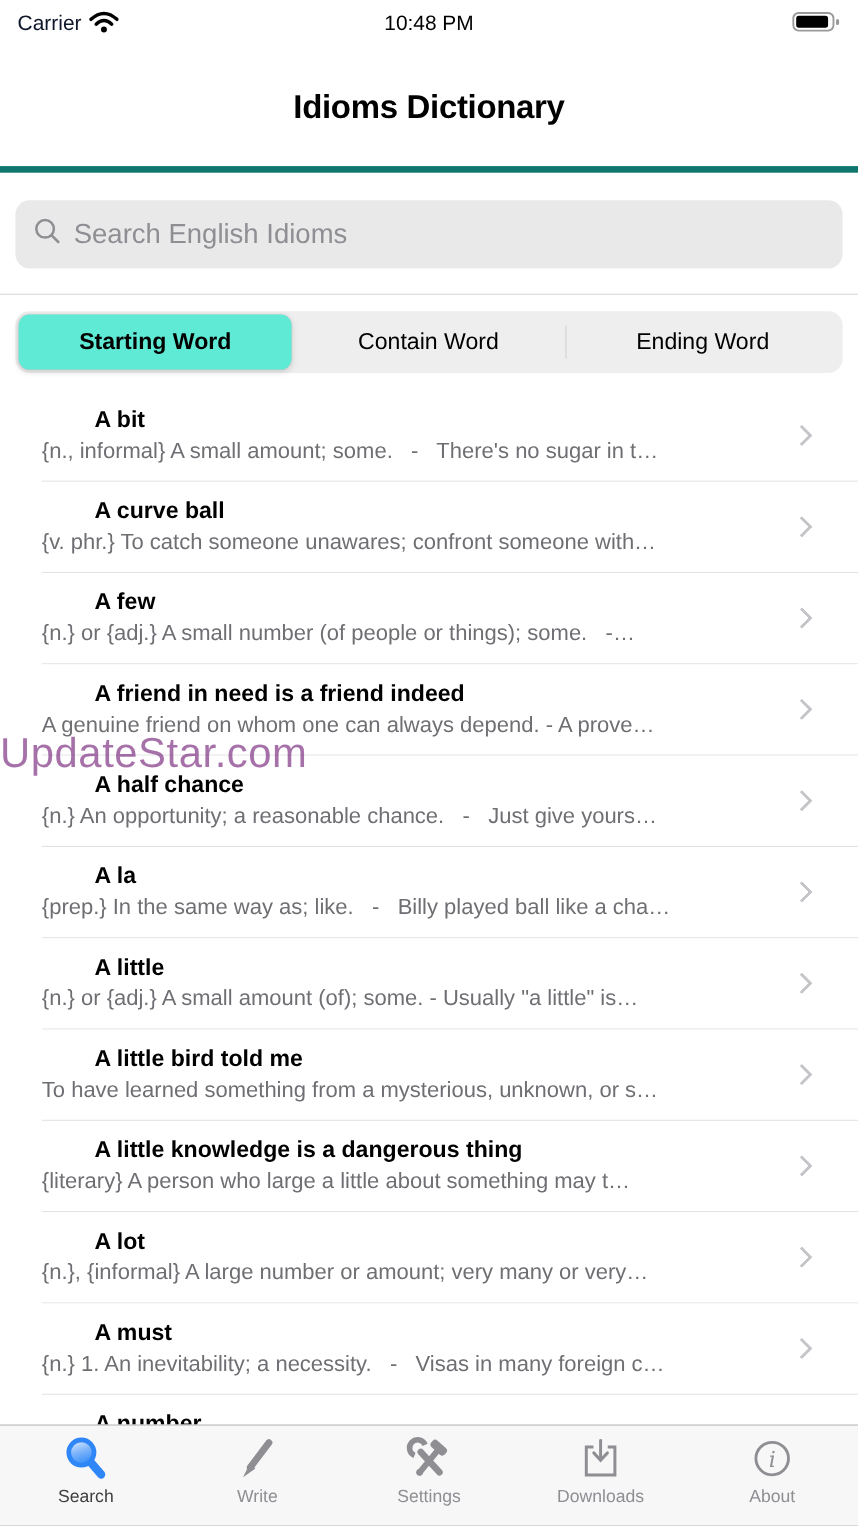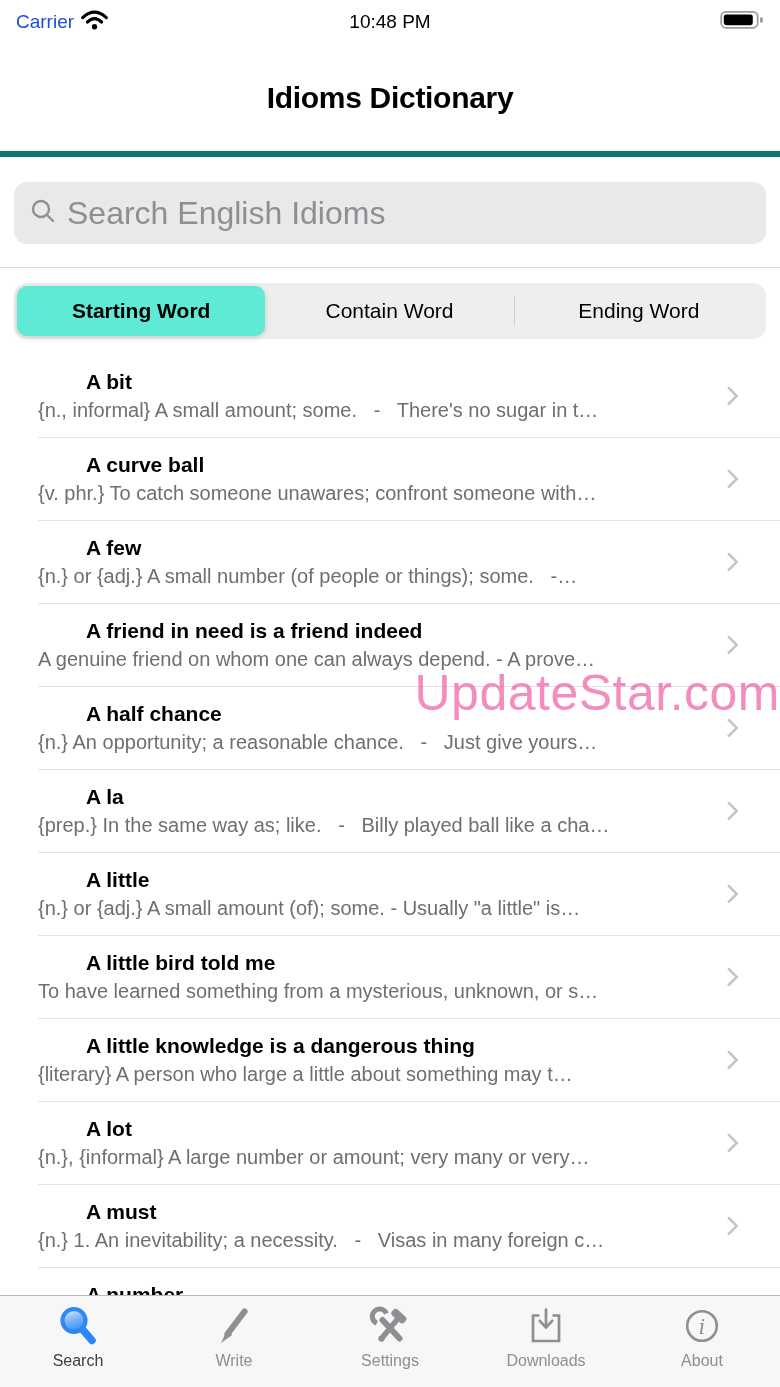--- a/index.html
+++ b/index.html
@@ -7,41 +7,41 @@
   .screen {
     position:relative; width:780px; height:1387px; margin:0 auto;
     background:#fff; overflow:hidden; font-family:"Liberation Sans", sans-serif;
   }
   
   .status-bar {
     height:44px; display:flex; align-items:center; justify-content:space-between;
     padding:0 16px; position:relative;
   }
   .status-left { display:flex; align-items:center; gap:7px; }
-  .carrier { font-size:19px; font-weight:500; color:#1d4ed8; }
+  .carrier { font-size:19px; font-weight:500; color:#0f172a; }
   .status-time {
     position:absolute; left:0; right:0; text-align:center;
     font-size:19px; font-weight:400; color:#000; pointer-events:none;
   }
   .status-right { display:flex; align-items:center; }
   
   .app-header {
     height:113px; display:flex; align-items:center; justify-content:center;
     border-bottom:6px solid #0f766e; background:#fff;
   }
   .app-title { font-size:30px; font-weight:700; color:#000; letter-spacing:-0.3px; }
   
   .search-section { padding:25px 14px 0 14px; height:111px; border-bottom:1px solid #dadadc; }
   .search-bar {
     height:62px; background:#e9e9ea; border-radius:13px;
     display:flex; align-items:center; padding:0 16px; gap:10px;
   }
   .search-bar input {
     flex:1; border:none; outline:none; background:transparent;
-    font-size:32px; color:#4c1d95; font-family:"Liberation Sans", sans-serif;
+    font-size:25px; color:#4c1d95; font-family:"Liberation Sans", sans-serif;
   }
   .search-bar input::placeholder { color:#8e8e93; opacity:1; }
   
   .segment-section { padding:15px 14px 16px 14px; }
   .segmented {
     height:56px; background:#eeeeef; border-radius:13px;
     display:flex; align-items:stretch; padding:3px; position:relative;
   }
   .segment {
     flex:1; display:flex; align-items:center; justify-content:center;
@@ -67,22 +67,22 @@
     font-size:20px; color:#6e6e73; line-height:31px;
     white-space:pre; overflow:hidden;
   }
   .chevron {
     position:absolute; right:44px; top:50%; width:14px; height:14px;
     border-top:3px solid #c5c5c9; border-right:3px solid #c5c5c9;
     transform:translateY(-58%) rotate(45deg); border-radius:1px;
   }
   
   .watermark {
-    position:absolute; top:664px; left:0; width:100%; text-align:right;
-    font-size:50px; color:#ec4899; opacity:0.62; z-index:5;
+    position:absolute; top:664px; left:0; width:100%; text-align:left;
+    font-size:38px; color:#701a75; opacity:0.62; z-index:5;
     letter-spacing:0.5px; pointer-events:none;
   }
   
   .tab-bar {
     position:absolute; left:0; right:0; bottom:0; height:92px;
     background:#f7f7f8; border-top:1px solid #b9b9bd; z-index:10;
     display:flex; align-items:stretch;
   }
   .tab {
     flex:1; display:flex; flex-direction:column; align-items:center;

